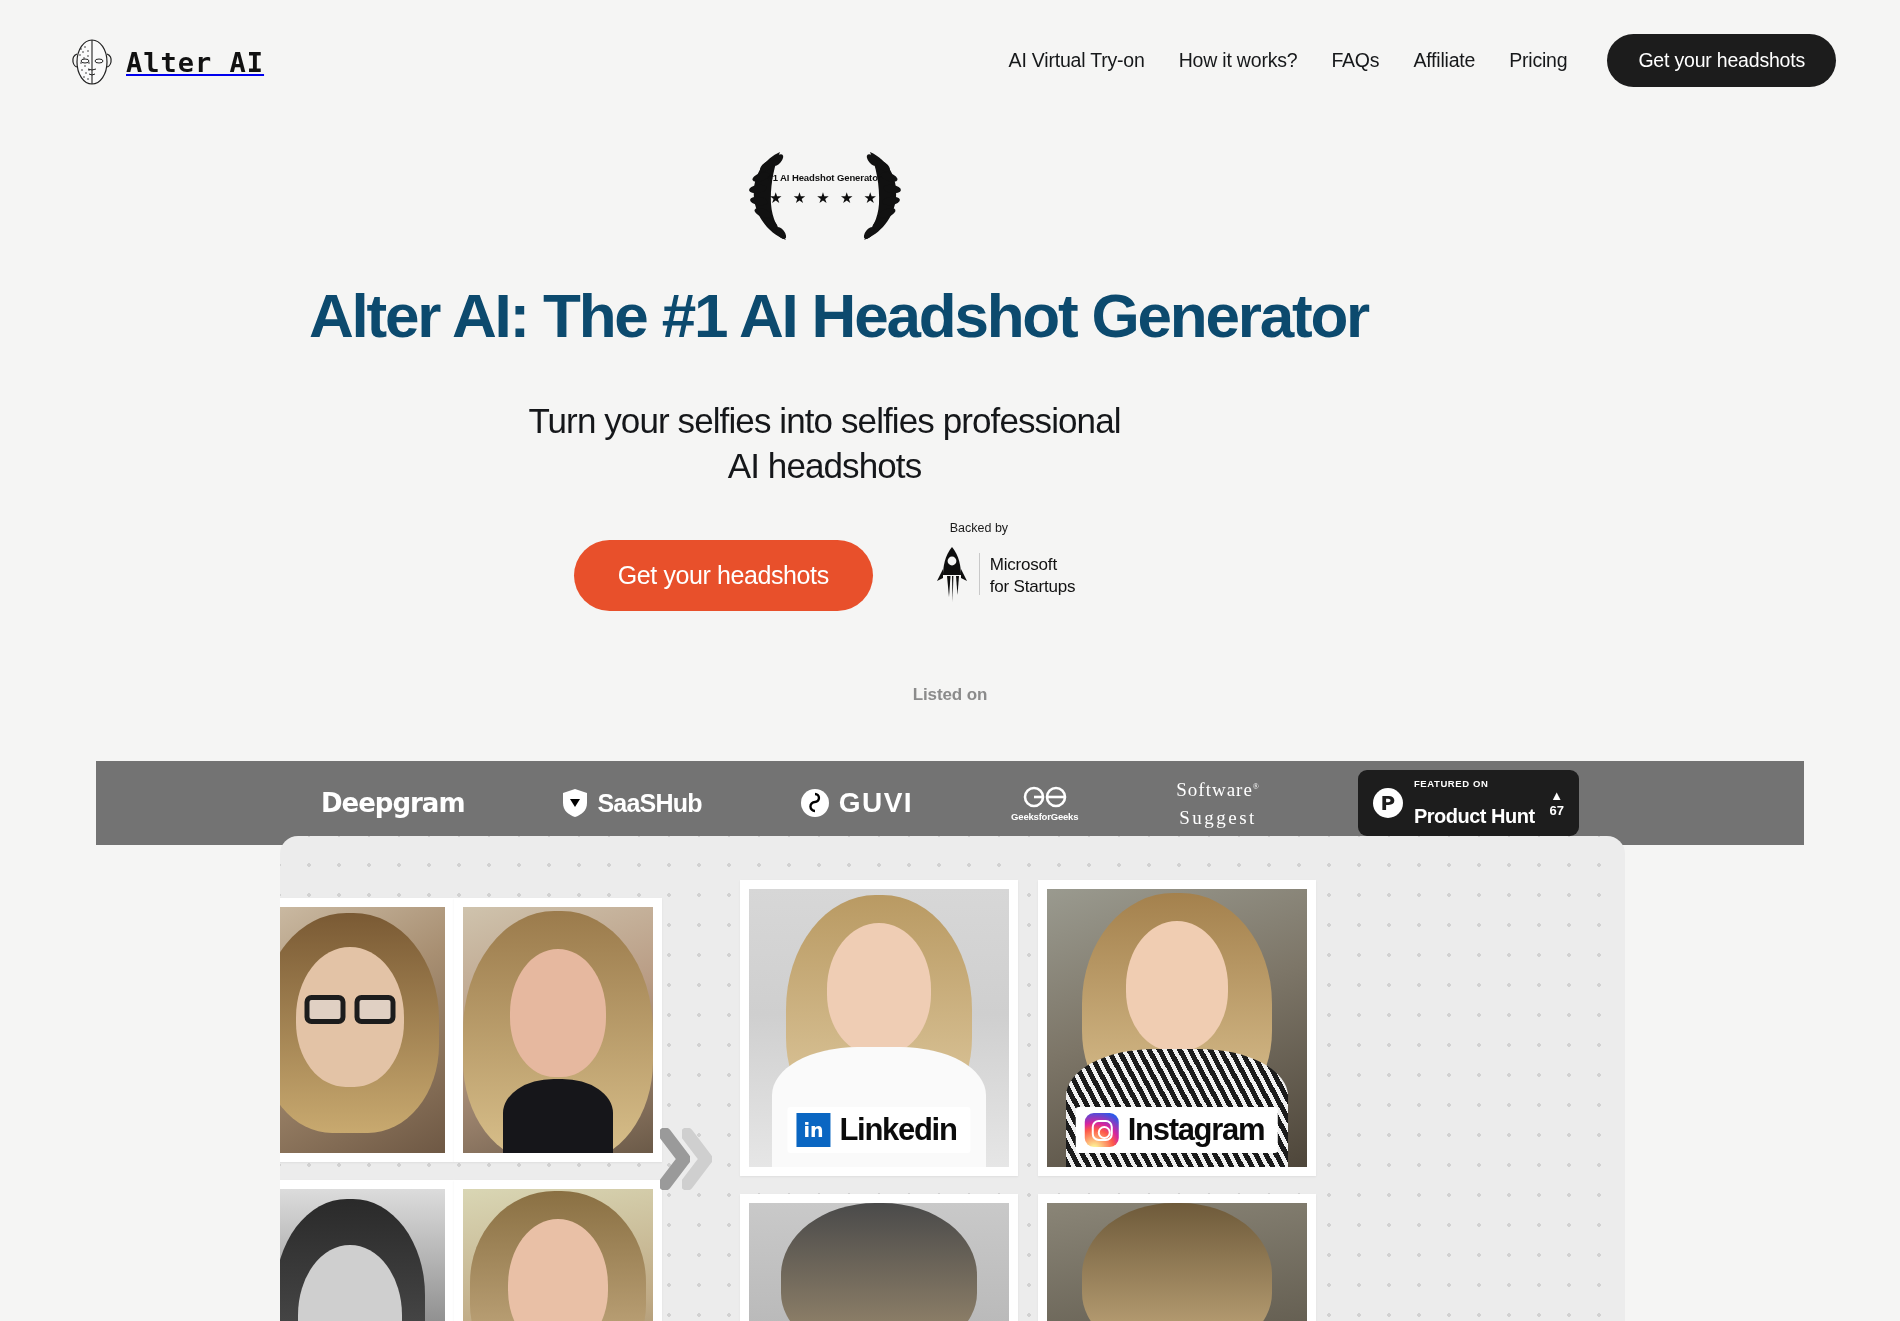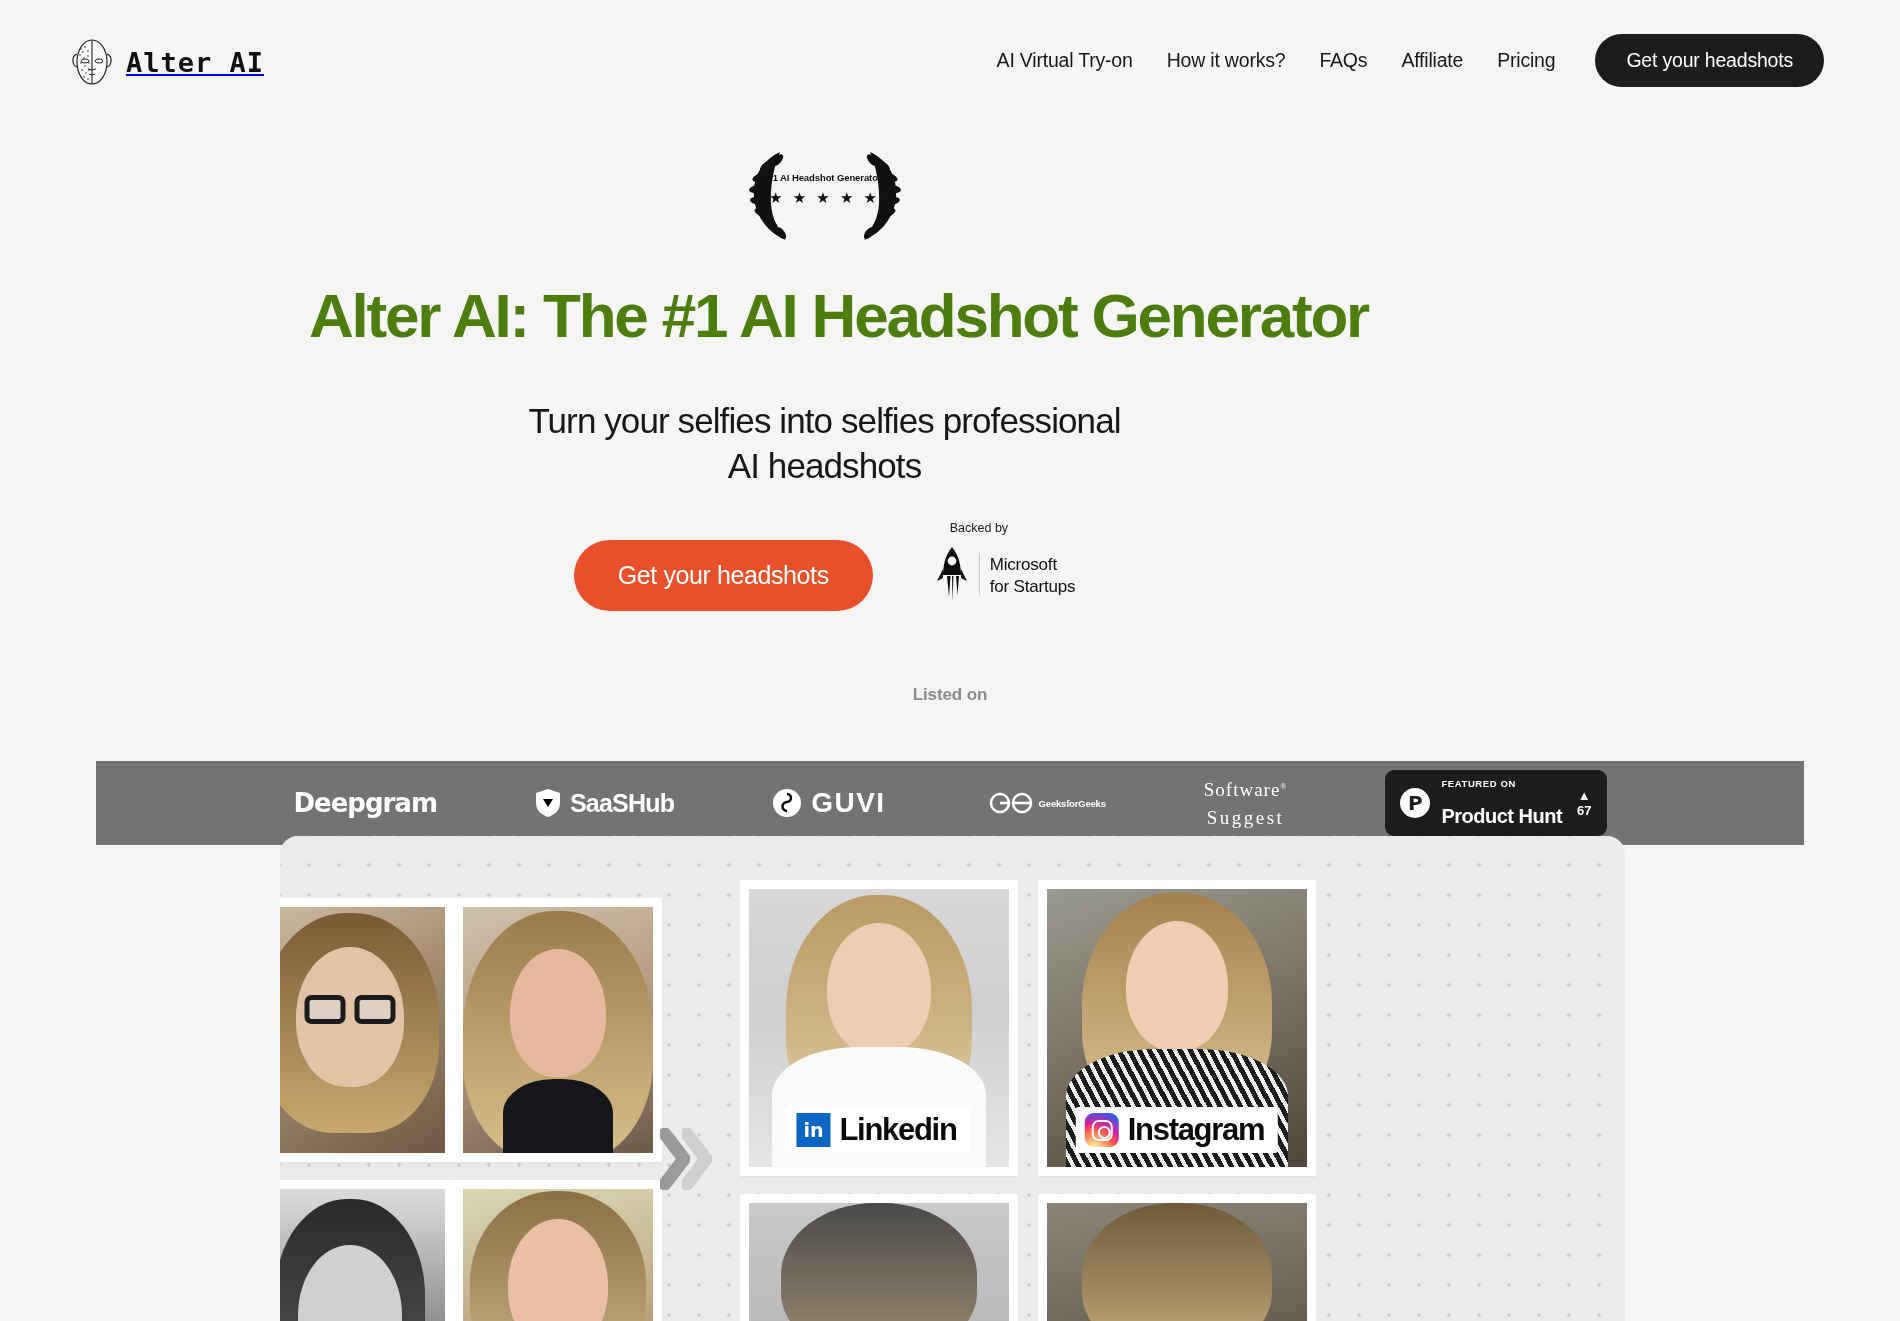--- a/index.html
+++ b/index.html
@@ -19,21 +19,21 @@
   .brand {
     position: absolute; left: 70px; top: 36px;
     display: flex; align-items: center; gap: 12px;
   }
   .brand-mark { width: 44px; height: 52px; display: block; }
   .brand-name {
     font-family: "DejaVu Sans Mono", monospace;
     font-size: 27px; font-weight: 700; letter-spacing: 1px; color: #111;
   }
   .nav {
-    position: absolute; right: 76px; top: 34px;
+    position: absolute; right: 64px; top: 34px;
     display: flex; align-items: center; gap: 34px;
   }
   .nav-link {
     font-size: 19.5px; color: #16181a; text-decoration: none;
     white-space: nowrap; letter-spacing: -0.2px;
   }
   .nav-cta {
     margin-left: 6px;
     background: #1c1c1c; color: #fff;
     font-size: 19.5px; letter-spacing: -0.2px;
@@ -49,21 +49,21 @@
   .laurel-text {
     position: absolute; top: 28px; left: 0; width: 182px; text-align: center;
     font-size: 9.5px; font-weight: 700; color: #101010; letter-spacing: -0.1px;
   }
   .laurel-stars {
     position: absolute; top: 45px; left: 0; width: 182px; text-align: center;
     font-size: 15px; color: #0d0d0d; letter-spacing: 3px;
   }
   h1.headline {
     margin-top: 37px;
-    font-size: 62px; font-weight: 700; color: #4d7c0f;
+    font-size: 62px; font-weight: 700; color: #0c4a6e;
     letter-spacing: -2.2px; line-height: 1.06; margin-left: 28px;
   }
   .subheadline {
     margin-top: 50px;
     font-size: 35px; font-weight: 400; color: #15171a;
     line-height: 1.28; letter-spacing: -0.9px;
   }
   .cta-row {
     margin-top: 52px;
     display: flex; align-items: center; justify-content: center; gap: 62px;
@@ -98,21 +98,21 @@
     width: 1708px; height: 84px; background: #737373;
     display: flex; align-items: center; justify-content: center; gap: 98px;
   }
   .logo-item { display: flex; align-items: center; gap: 9px; color: #fff; }
   .logo-deepgram {
     font-size: 26px; font-weight: 700; letter-spacing: -1px;
     font-family: "DejaVu Sans", sans-serif;
   }
   .logo-saashub-txt { font-size: 25px; font-weight: 700; letter-spacing: -0.8px; }
   .logo-guvi-txt { font-size: 28px; font-weight: 600; letter-spacing: 1.5px; }
-  .gfg-wrap { display: flex; flex-direction: row; align-items: center; gap: 1px; }
+  .gfg-wrap { display: flex; flex-direction: column; align-items: center; gap: 1px; }
   .gfg-label { font-size: 9.5px; font-weight: 700; letter-spacing: -0.2px; }
   .ss-wrap { display: flex; flex-direction: column; align-items: center; line-height: 1; }
   .ss-line1 { font-family: "Liberation Serif", serif; font-size: 19px; letter-spacing: 1px; }
   .ss-line2 { font-family: "Liberation Serif", serif; font-size: 19px; letter-spacing: 2.5px; }
   .ss-reg { font-size: 8px; vertical-align: super; }
   .ph-badge {
     display: flex; align-items: center; gap: 11px;
     background: #1d1d1d; border-radius: 9px; padding: 9px 15px;
   }
   .ph-circle {

